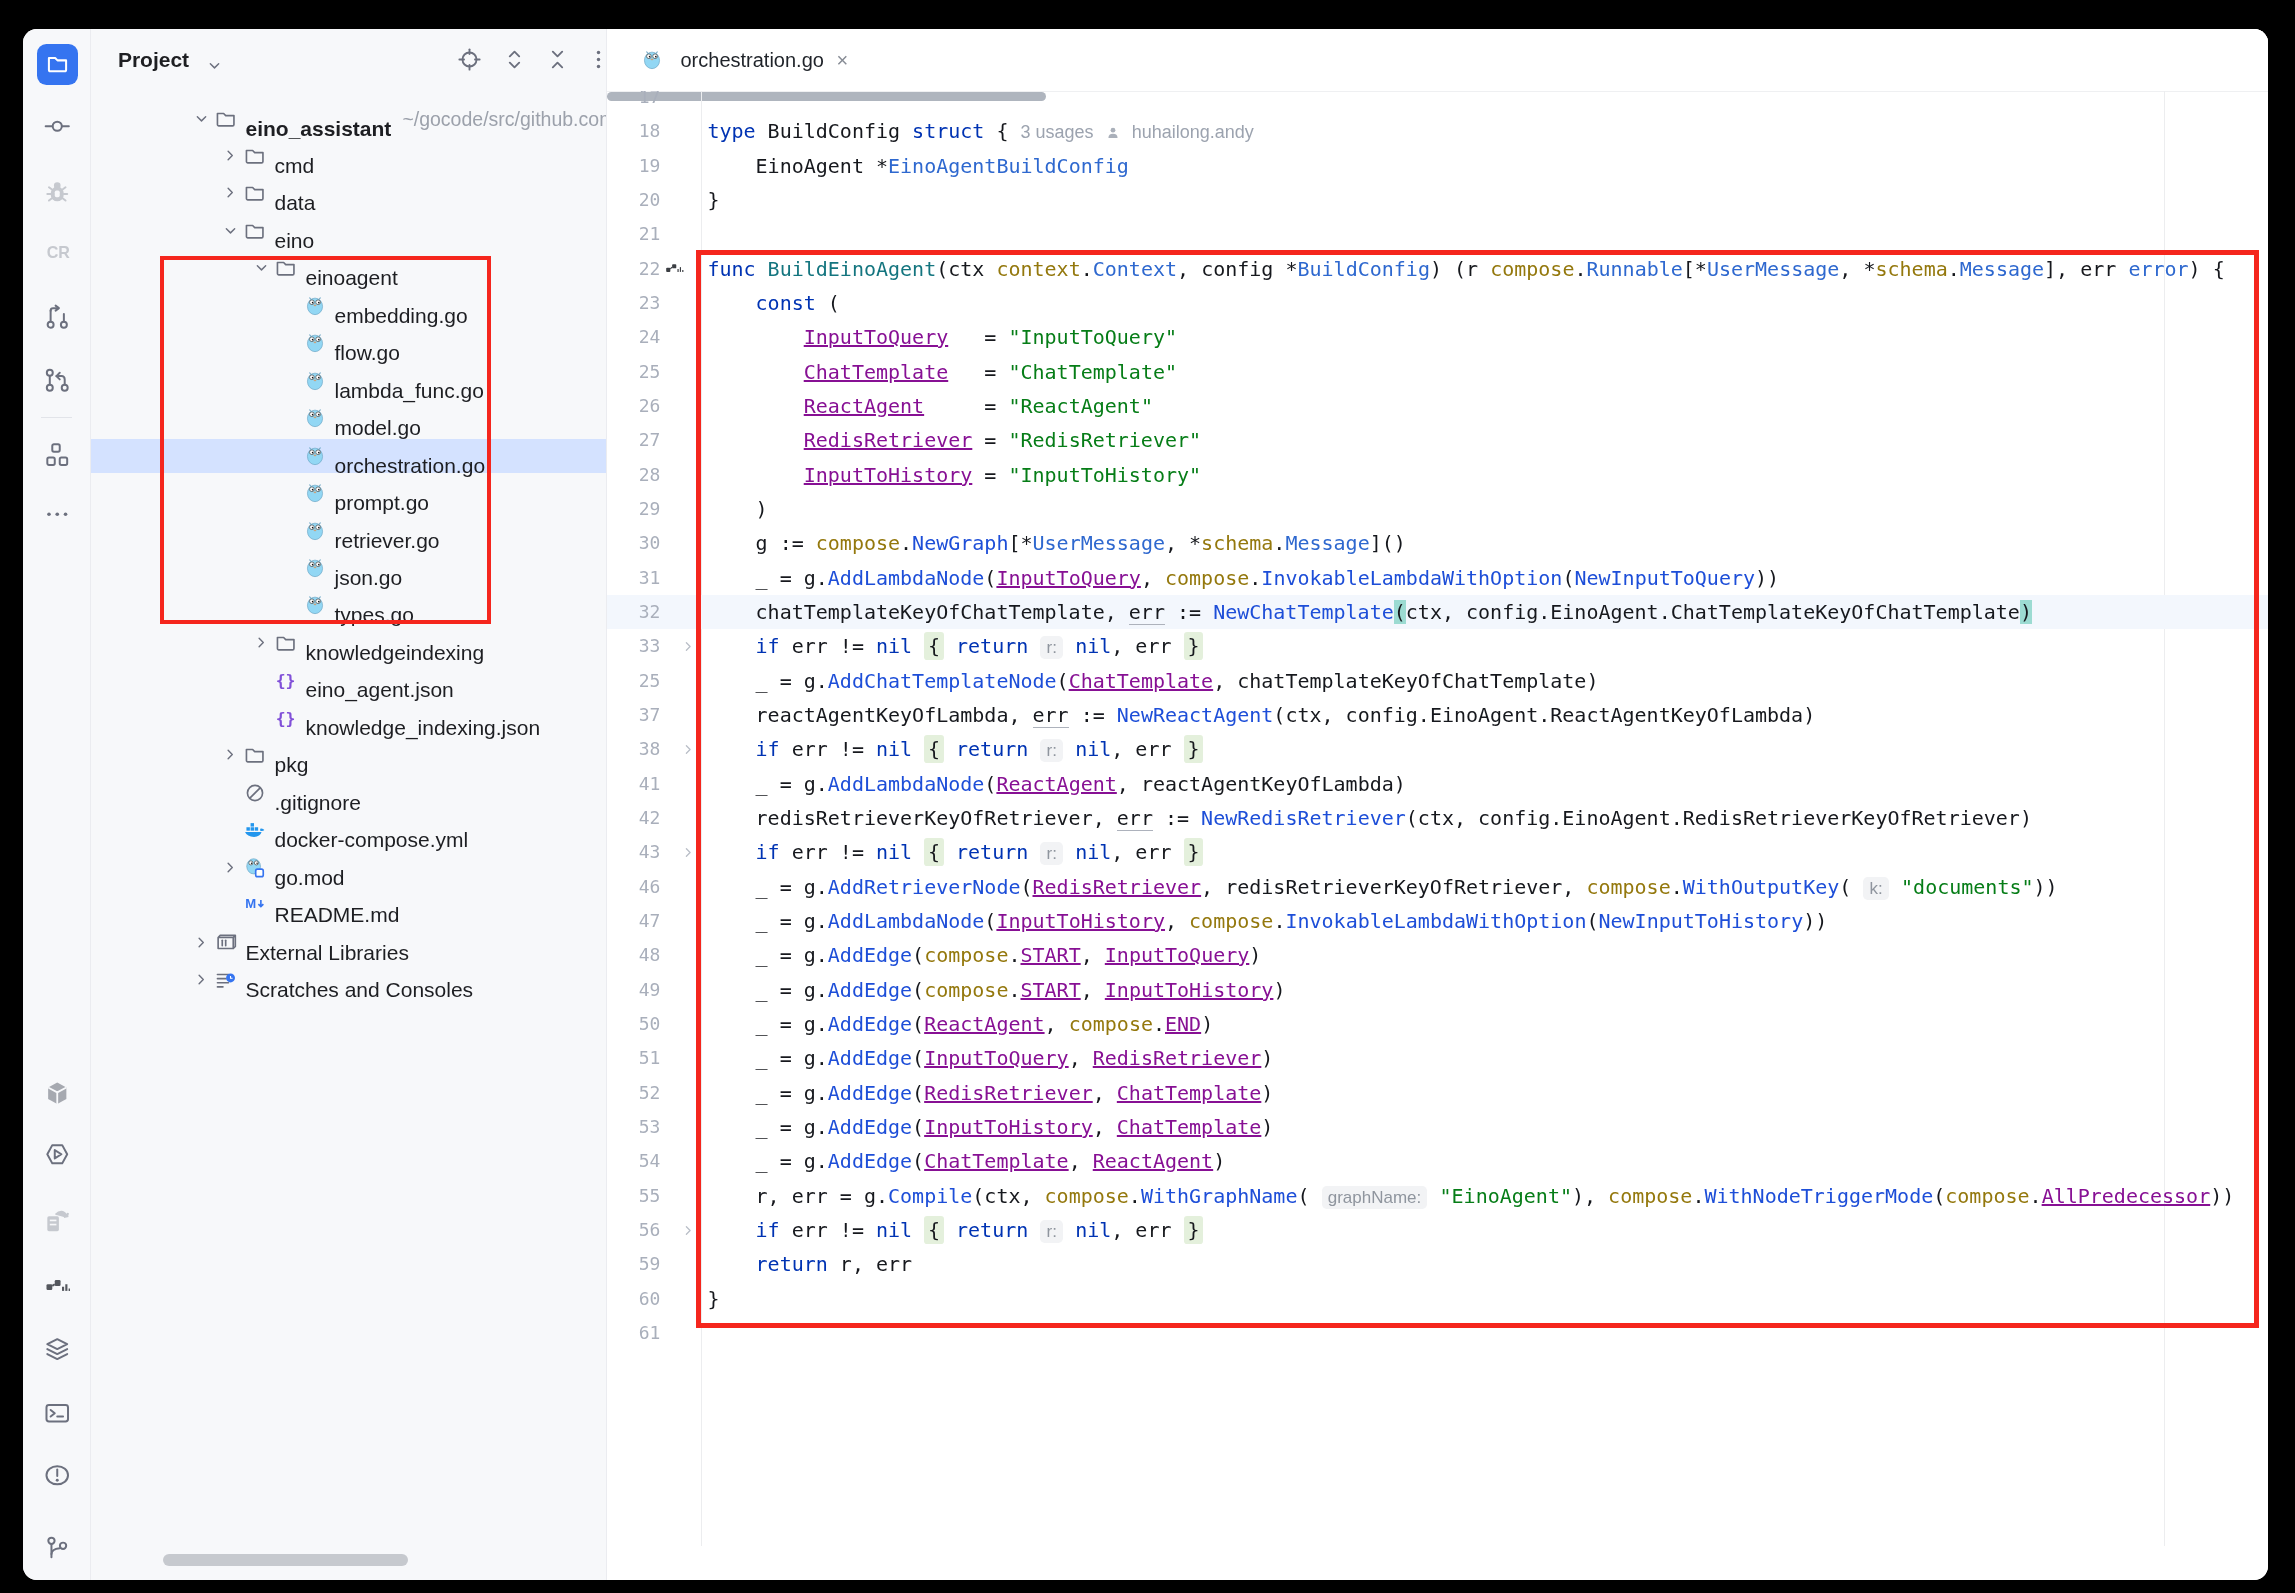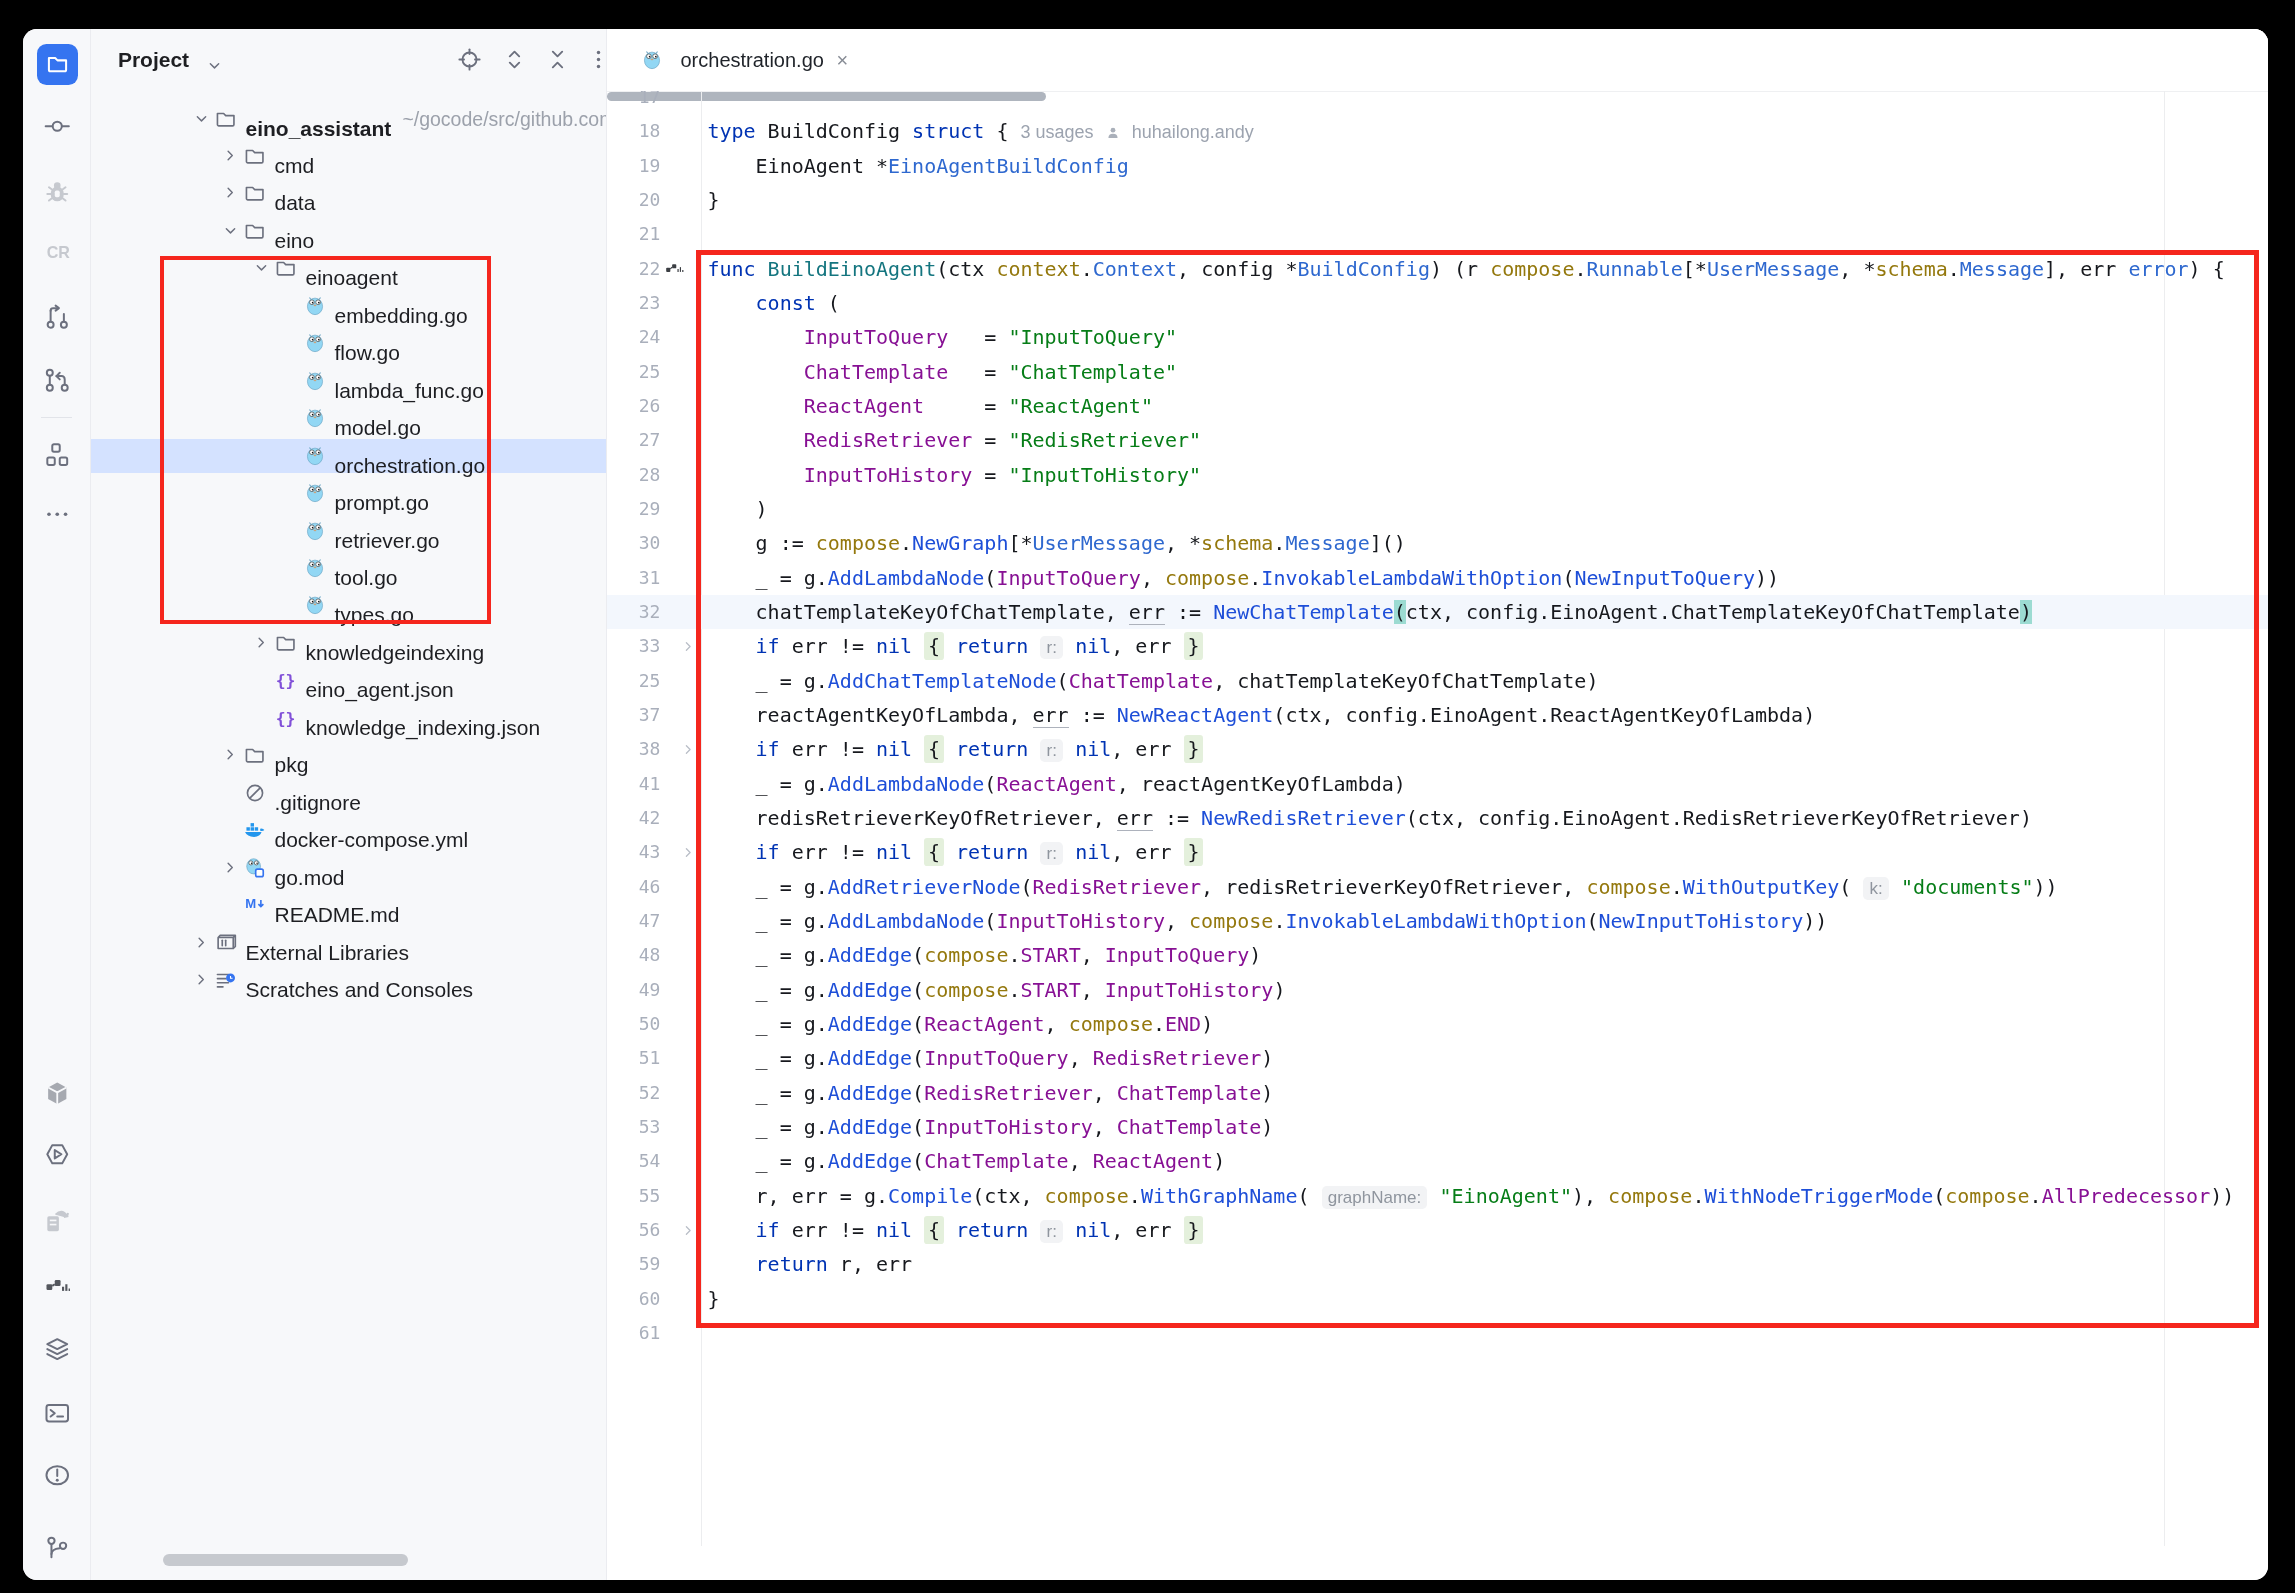--- a/index.html
+++ b/index.html
@@ -40,21 +40,21 @@
   .code-line{left:0;width:1662px;height:34px;white-space:pre;font-family:"DejaVu Sans Mono",monospace;
              font-size:20px;line-height:34px;color:#16181D;}
   .cur-line{left:0;width:1662px;height:34px;background:#F3F7FD;}
   .gutter-num{left:0;width:53px;text-align:right;font-family:"DejaVu Sans Mono",monospace;
               font-size:18px;line-height:34px;color:#A9AFBB;}
   .fold-chevron{left:72px;width:19px;height:34px;display:flex;align-items:center;justify-content:center;}
   #gutter-sep{left:94px;top:0;width:0.8px;height:1455px;background:#ECEDEF;}
   #margin-guide{left:1557px;top:0;width:0.8px;height:1455px;background:#ECEDEF;}
   .code-text{left:100px;}
   .seg-k{color:#0033B3;} .seg-d{color:#16181D;} .seg-t{color:#2E68CF;} .seg-s{color:#067D17;}
-  .seg-c{color:#871094;} .seg-p{color:#94780D;} .seg-f{color:#1d4ed8;} .seg-fd{color:#14757F;}
+  .seg-c{color:#871094;text-decoration:underline;} .seg-p{color:#94780D;} .seg-f{color:#1d4ed8;} .seg-fd{color:#14757F;}
   .seg-u{color:#16181D;border-bottom:1.6px solid #ADB2BC;}
   .seg-m{background:#9CDBD2;}
   .seg-fold{background:#E4F0DC;border-radius:3.1px;padding:1.6px 3.9px;}
   .seg-ghint{color:#9CA3AF;font-family:"Liberation Sans",sans-serif;font-size:18px;}
   .seg-hint{color:#8F959E;background:#F2F3F5;border-radius:4.7px;padding:1.6px 6.2px;
             font-family:"Liberation Sans",sans-serif;font-size:17px;}
   .gutter-icon{left:57px;width:20px;height:34px;display:flex;align-items:center;justify-content:center;}
 
   
   #bottombar{left:583px;top:1518px;width:1662px;height:34px;background:#FDFDFE;border-top:0.8px solid #EBECF0;border-left:0.8px solid #EBECF0;}
@@ -424,21 +424,21 @@
             <svg width="22" height="23.4" viewBox="0 0 32 32" fill="none">
               <ellipse cx="16" cy="17" rx="11" ry="12" fill="#92D7F4" stroke="#6FA8C6" stroke-width="1"></ellipse>
               <circle cx="11.5" cy="11" r="3.4" fill="#fff" stroke="#444"></circle>
               <circle cx="20.5" cy="11" r="3.4" fill="#fff" stroke="#444"></circle>
               <circle cx="12.5" cy="11.6" r="1.2" fill="#111"></circle>
               <circle cx="21.5" cy="11.6" r="1.2" fill="#111"></circle>
               <ellipse cx="16" cy="15.5" rx="2" ry="1.3" fill="#C9A27C"></ellipse>
               <path d="M8 4 l2 3 M24 4 l-2 3" stroke="#6FA8C6" stroke-width="1.6"></path>
             </svg>
           </span>
-          <span class="tree-label">tool.go</span>
+          <span class="tree-label">json.go</span>
         </div>
         <div class="abs tree-row" style="top:559px">
           <span style="width:187px;flex:0 0 187px"></span>
           <span class="tree-chevron"></span>
           <span class="tree-icon">
             <svg width="22" height="23.4" viewBox="0 0 32 32" fill="none">
               <ellipse cx="16" cy="17" rx="11" ry="12" fill="#92D7F4" stroke="#6FA8C6" stroke-width="1"></ellipse>
               <circle cx="11.5" cy="11" r="3.4" fill="#fff" stroke="#444"></circle>
               <circle cx="20.5" cy="11" r="3.4" fill="#fff" stroke="#444"></circle>
               <circle cx="12.5" cy="11.6" r="1.2" fill="#111"></circle>

